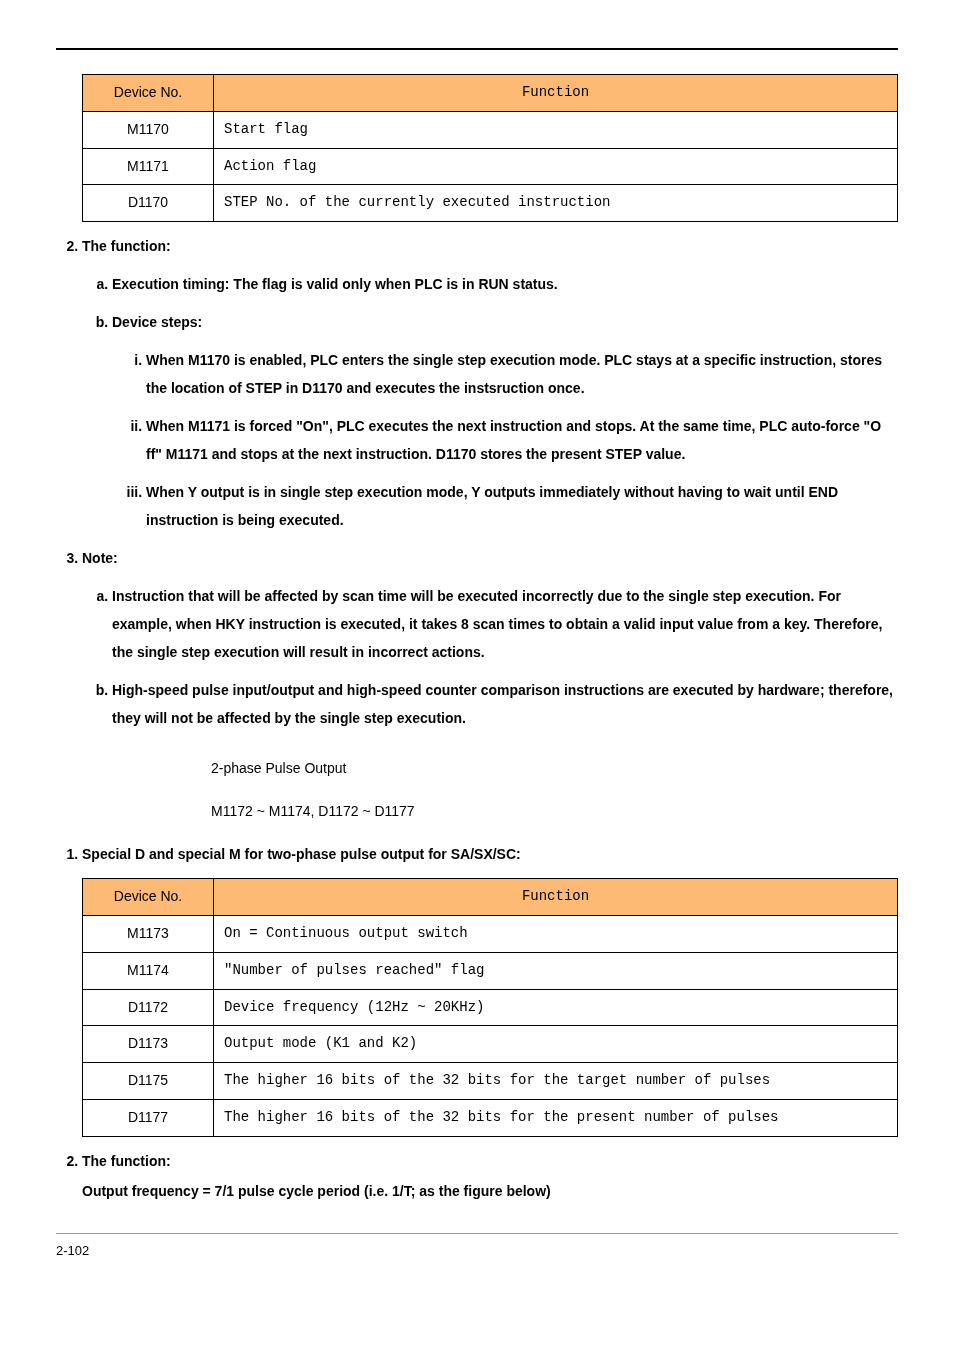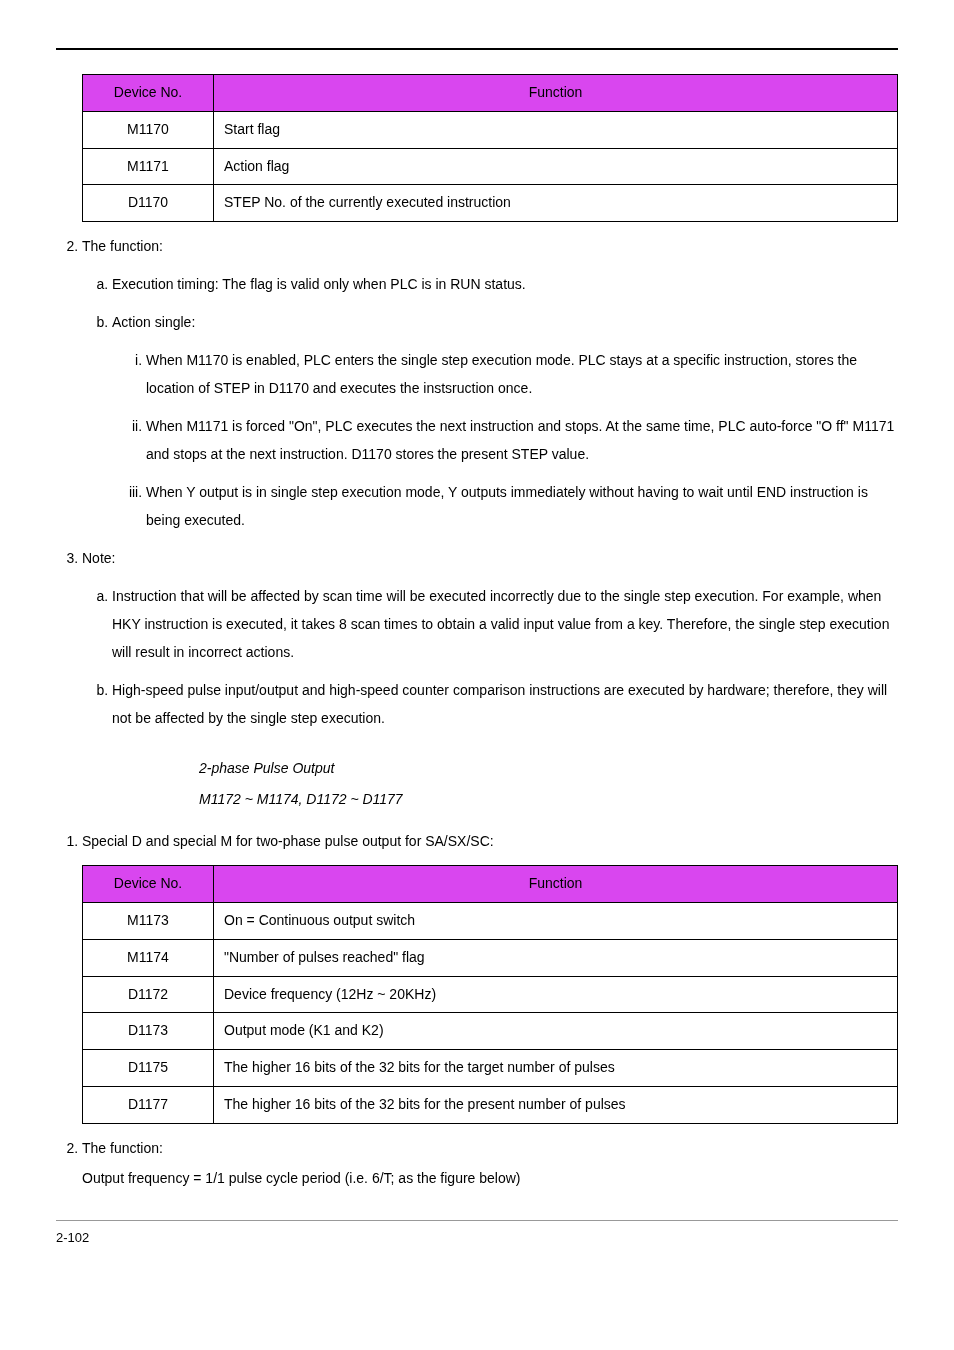--- a/index.html
+++ b/index.html
@@ -22,31 +22,31 @@
     margin: 0 0 10px 0;
   }
   th, td {
     border: 1px solid #000;
     padding: 6px 10px;
     font-size: 14px;
     vertical-align: middle;
   }
   th {
     font-weight: normal;
-    background: #d946ef;
+    background: #fdba74;
     text-align: center;
   }
   .col-dev { width: 110px; text-align: center; }
-  .col-func { text-align: left; }
-  .ol-num { list-style: decimal; padding-left: 26px; margin: 6px 0; }
+  .col-func { text-align: left; font-family: Liberation Mono, monospace; }
+  .ol-num { list-style: decimal; padding-left: 26px; margin: 6px 0; font-weight: bold; }
   .ol-alpha { list-style: lower-alpha; padding-left: 30px; margin: 2px 0; }
   .ol-roman { list-style: lower-roman; padding-left: 34px; margin: 6px 0; }
   li { margin: 10px 0; line-height: 2.0; }
   .title-block { margin: 22px 0 14px 140px; line-height: 2.0; }
-  .title-block div { margin: 3px; font-style: italic; }
+  .title-block div { margin: 15px; }
   .table-wrap { margin-left: 26px; margin-right: 0; }
   .footer {
     border-top: 1px solid #999;
     margin-top: 28px;
     padding-top: 6px;
     font-size: 13px;
   }
 </style>
 </head>
 <body>
@@ -77,21 +77,21 @@
     </tbody>
   </table>
 </div>
 
 <ol class="ol-num" start="2">
   <li>
     <span>The function:</span>
     <ol class="ol-alpha">
       <li>Execution timing: The flag is valid only when PLC is in RUN status.</li>
       <li>
-        <span>Action single:</span>
+        <span>Device steps:</span>
         <ol class="ol-roman">
           <li>When M1170 is enabled, PLC enters the single step execution mode. PLC stays at a specific instruction, stores the location of STEP in D1170 and executes the instsruction once.</li>
           <li>When M1171 is forced "On", PLC executes the next instruction and stops. At the same time, PLC auto-force "O ff" M1171 and stops at the next instruction. D1170 stores the present STEP value.</li>
           <li>When Y output is in single step execution mode, Y outputs immediately without having to wait until END instruction is being executed.</li>
         </ol>
       </li>
     </ol>
   </li>
   <li>
     <span>Note:</span>
@@ -144,19 +144,19 @@
         <td class="col-dev">D1177</td>
         <td class="col-func">The higher 16 bits of the 32 bits for the present number of pulses</td>
       </tr>
     </tbody>
   </table>
 </div>
 
 <ol class="ol-num" start="2">
   <li style="margin-bottom:2px;">
     <span>The function:</span>
-    <div style="margin-top:2px;">Output frequency = 1/1 pulse cycle period (i.e. 6/T; as the figure below)</div>
+    <div style="margin-top:2px;">Output frequency = 7/1 pulse cycle period (i.e. 1/T; as the figure below)</div>
   </li>
 </ol>
 
 <div class="footer">
   <span>2-102</span>
 </div>
 
 </body></html>

